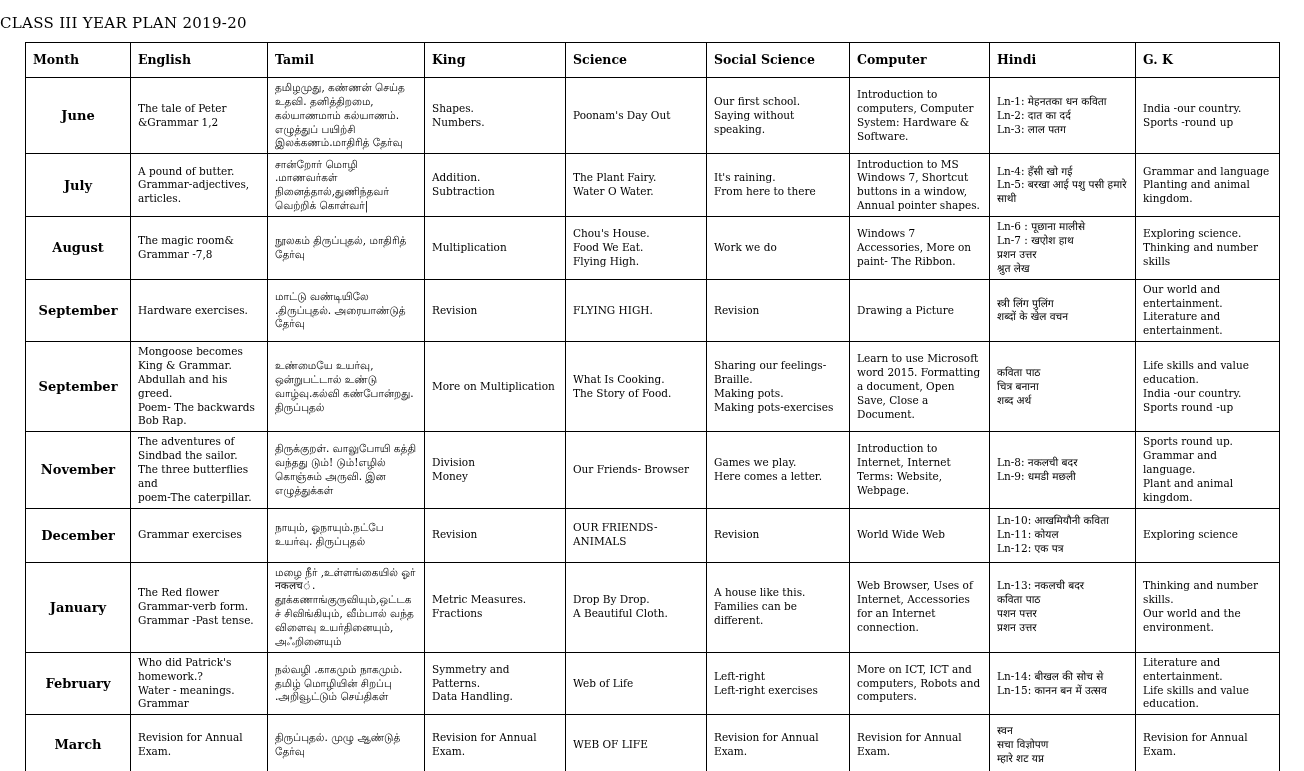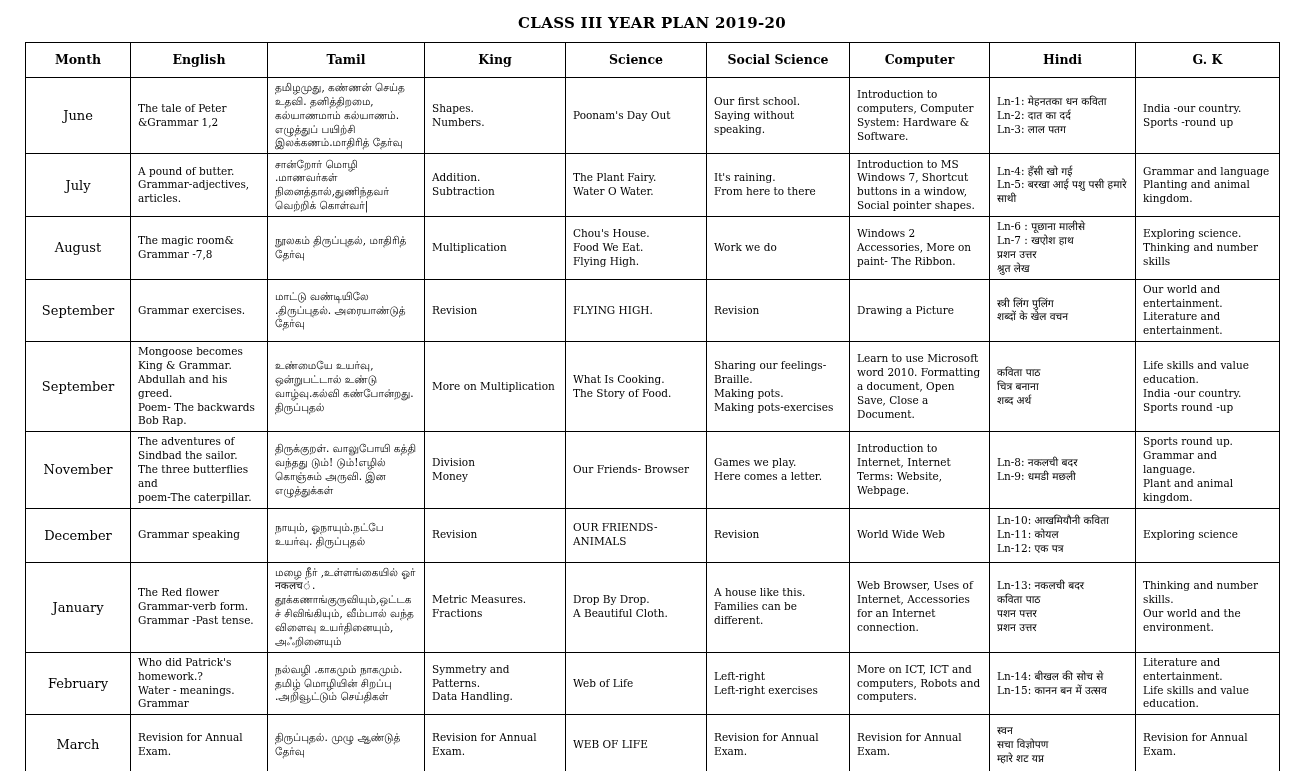--- a/index.html
+++ b/index.html
@@ -5,22 +5,22 @@
   html, body {
     margin: 0;
     padding: 0;
     background: #ffffff;
     width: 1304px;
     height: 771px;
     color: #000;
     font-family: "DejaVu Serif", "Liberation Serif", serif;
   }
   .page-title {
-    text-align: center;
-    font-weight: bold;
+    text-align: left;
+    font-weight: normal;
     font-size: 15px;
     padding-top: 14px;
     letter-spacing: 0.3px;
   }
   table.year-plan {
     border-collapse: collapse;
     table-layout: fixed;
     width: 1254px;
     margin: 10px 0 0 25px;
   }
@@ -29,28 +29,28 @@
     padding: 3px 7px;
     font-size: 10.5px;
     line-height: 1.32;
     vertical-align: middle;
     overflow: hidden;
     word-wrap: break-word;
   }
   th {
     font-size: 12.5px;
     font-weight: bold;
-    text-align: center;
+    text-align: left;
     height: 28px;
   }
   td {
     white-space: pre-line;
   }
   td.month-cell {
-    font-weight: normal;
+    font-weight: bold;
     text-align: center;
     font-size: 13px;
     white-space: normal;
   }
 </style>
 </head>
 <body>
 
 <div class="page-title">CLASS III YEAR PLAN 2019-20</div>
 
@@ -101,47 +101,47 @@
         <td class="month-cell">July</td>
         <td>A pound of butter.
 Grammar-adjectives, articles.</td>
         <td>சான்றோர் மொழி .மாணவர்கள் நினைத்தால்,துணிந்தவர் வெற்றிக் கொள்வர்|</td>
         <td>Addition.
 Subtraction</td>
         <td>The Plant Fairy.
 Water O Water.</td>
         <td>It's raining.
 From here to there</td>
-        <td>Introduction to MS Windows 7, Shortcut buttons in a window, Social pointer shapes.</td>
+        <td>Introduction to MS Windows 7, Shortcut buttons in a window, Annual pointer shapes.</td>
         <td>Ln-4: हँसी खो गई
 Ln-5: बरखा आई पशु पसी हमारे साथी</td>
         <td>Grammar and language
 Planting and animal kingdom.</td>
       </tr>
       <tr style="height: 61px;">
         <td class="month-cell">August</td>
         <td>The magic room&amp;
 Grammar -7,8</td>
         <td>நூலகம் திருப்புதல், மாதிரித் தேர்வு</td>
         <td>Multiplication</td>
         <td>Chou's House.
 Food We Eat.
 Flying High.</td>
         <td>Work we do</td>
-        <td>Windows 2 Accessories, More on paint- The Ribbon.</td>
+        <td>Windows 7 Accessories, More on paint- The Ribbon.</td>
         <td>Ln-6 : पूछाना मालीसे
 Ln-7 : खएोश हाथ
 प्रशन उत्तर
 श्रुत लेख</td>
         <td>Exploring science.
 Thinking and number skills</td>
       </tr>
       <tr style="height: 55px;">
         <td class="month-cell">September</td>
-        <td>Grammar exercises.</td>
+        <td>Hardware exercises.</td>
         <td>மாட்டு வண்டியிலே .திருப்புதல். அரையாண்டுத் தேர்வு</td>
         <td>Revision</td>
         <td>FLYING HIGH.</td>
         <td>Revision</td>
         <td>Drawing a Picture</td>
         <td>स्त्री लिंग पुलिंग
 शब्दों के खेल वचन</td>
         <td>Our world and entertainment.
 Literature and entertainment.</td>
       </tr>
@@ -150,21 +150,21 @@
         <td>Mongoose becomes King &amp; Grammar.
 Abdullah and his greed.
 Poem- The backwards Bob Rap.</td>
         <td>உண்மையே உயர்வு, ஒன்றுபட்டால் உண்டு வாழ்வு.கல்வி கண்போன்றது. திருப்புதல்</td>
         <td>More on Multiplication</td>
         <td>What Is Cooking.
 The Story of Food.</td>
         <td>Sharing our feelings- Braille.
 Making pots.
 Making pots-exercises</td>
-        <td>Learn to use Microsoft word 2010. Formatting a document, Open Save, Close a Document.</td>
+        <td>Learn to use Microsoft word 2015. Formatting a document, Open Save, Close a Document.</td>
         <td>कविता पाठ
 चित्र बनाना
 शब्द अर्थ</td>
         <td>Life skills and value education.
 India -our country.
 Sports round -up</td>
       </tr>
       <tr style="height: 69px;">
         <td class="month-cell">November</td>
         <td>The adventures of Sindbad the sailor.
@@ -179,21 +179,21 @@
         <td>Introduction to Internet, Internet Terms: Website, Webpage.</td>
         <td>Ln-8: नकलची बदर
 Ln-9: धमडी मछली</td>
         <td>Sports round up.
 Grammar and language.
 Plant and animal
 kingdom.</td>
       </tr>
       <tr style="height: 54px;">
         <td class="month-cell">December</td>
-        <td>Grammar speaking</td>
+        <td>Grammar exercises</td>
         <td>நாயும், ஓநாயும்.நட்பே உயர்வு. திருப்புதல்</td>
         <td>Revision</td>
         <td>OUR FRIENDS-ANIMALS</td>
         <td>Revision</td>
         <td>World Wide Web</td>
         <td>Ln-10: आखमियौनी कविता
 Ln-11: कोयल
 Ln-12: एक पत्र</td>
         <td>Exploring science</td>
       </tr>

